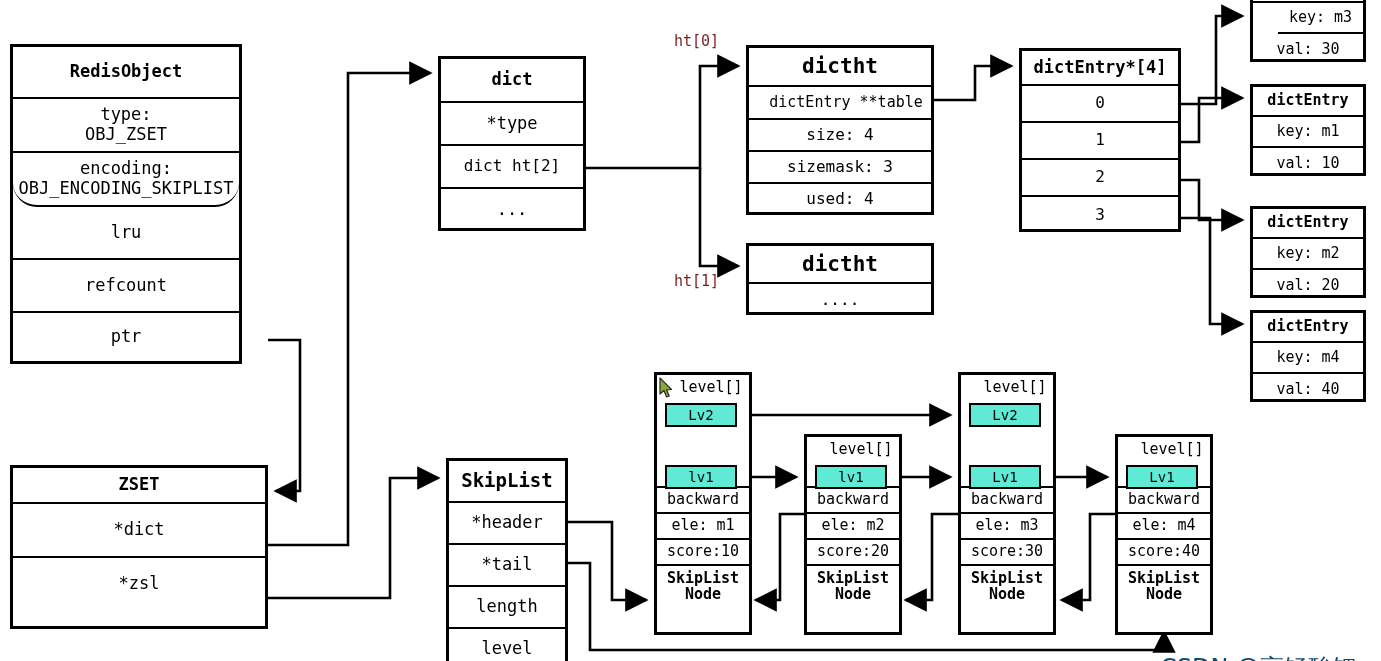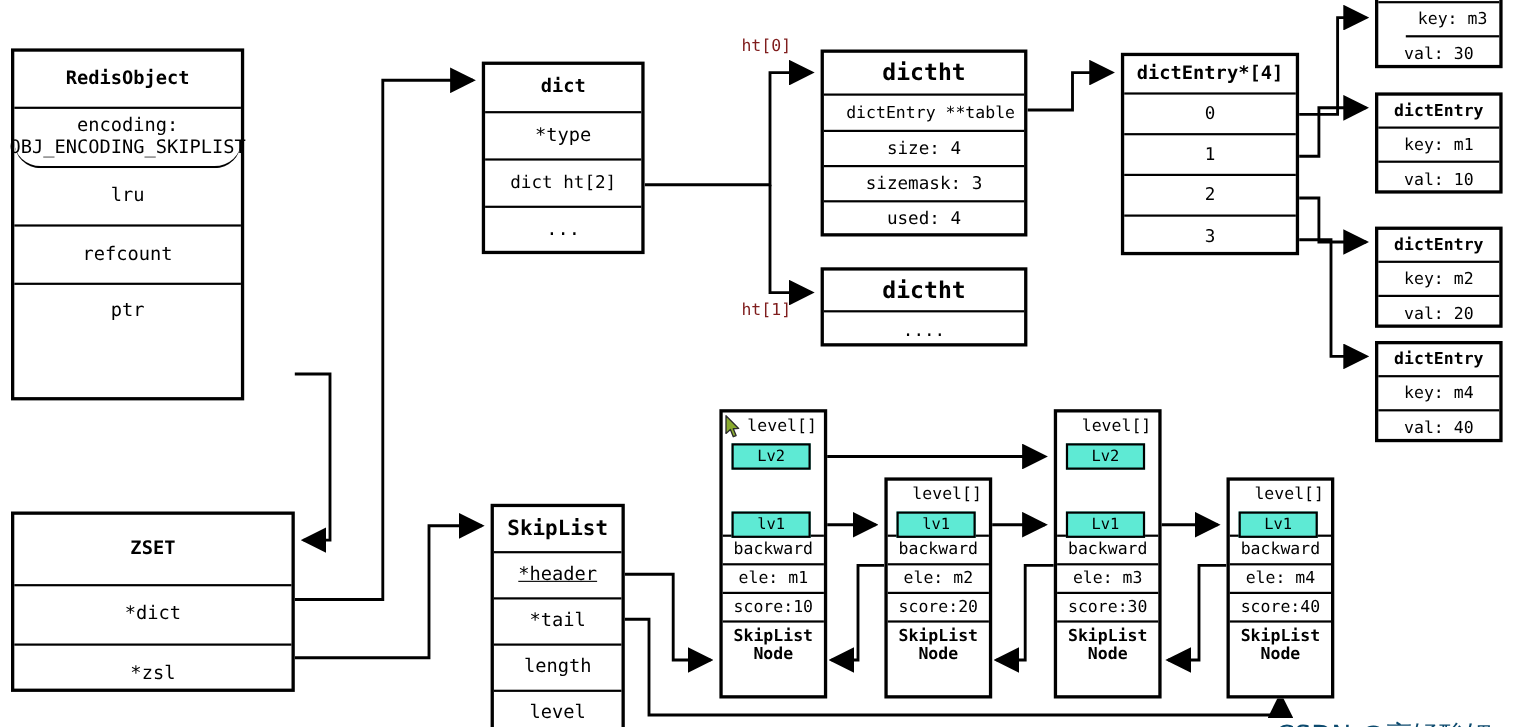--- a/index.html
+++ b/index.html
@@ -35,21 +35,21 @@
     display:flex;
     align-items:center;
     justify-content:center;
     text-align:center;
     white-space:pre-line;
     line-height:1.15;
   }
   .row:last-child{border-bottom:none;}
   .hdr{font-weight:bold;}
   
-  #redisobject{left:10px;top:44px;width:212px;height:320px;font-size:17px;}
+  #redisobject{left:10px;top:44px;width:232px;height:320px;font-size:17px;}
   #redisobject .row{height:auto;}
   
   #zset{left:10px;top:465px;width:258px;height:164px;font-size:17px;}
   
   #dictbox{left:438px;top:56px;width:148px;height:175px;font-size:17px;}
   
   #dictht0{left:746px;top:45px;width:188px;height:170px;font-size:16px;}
   
   #dictht1{left:746px;top:243px;width:188px;height:72px;font-size:16px;}
   
@@ -164,29 +164,31 @@
       <path d="M1048,477 L1107,477" marker-end="url(#ah)"></path>
 
       <path d="M804,514 L780,514 L780,600 L756,600" marker-end="url(#ah)"></path>
       <path d="M958,514 L932,514 L932,600 L906,600" marker-end="url(#ah)"></path>
       <path d="M1115,514 L1090,514 L1090,600 L1062,600" marker-end="url(#ah)"></path>
     </g>
   </svg>
 
   <div class="box" id="redisobject">
     <div class="row hdr" style="height:52px;">RedisObject</div>
+    <div class="row" style="height:54px;">type:
+OBJ_ZSET</div>
     <div class="row" style="height:54px;border-radius:24px;">encoding:
 OBJ_ENCODING_SKIPLIST</div>
     <div class="row" style="height:53px;">lru</div>
     <div class="row" style="height:53px;">refcount</div>
     <div class="row" style="height:48px;">ptr</div>
   </div>
 
   <div class="box" id="zset">
-    <div class="row hdr" style="height:65px;">ZSET</div>
+    <div class="row hdr" style="height:36px;">ZSET</div>
     <div class="row" style="height:54px;">*dict</div>
     <div class="row" style="height:52px;">*zsl</div>
   </div>
 
   <div class="box" id="dictbox">
     <div class="row hdr" style="height:44px;">dict</div>
     <div class="row" style="height:43px;">*type</div>
     <div class="row" style="height:43px;font-size:16px;">dict ht[2]</div>
     <div class="row" style="height:42px;">...</div>
   </div>
@@ -231,21 +233,21 @@
     <div class="row" style="height:31px;">val: 20</div>
   </div>
   <div class="box dentry" id="de3">
     <div class="row hdr" style="height:30px;">dictEntry</div>
     <div class="row" style="height:31px;">key: m4</div>
     <div class="row" style="height:31px;">val: 40</div>
   </div>
 
   <div class="box" id="skiplist">
     <div class="row hdr" style="height:42px;font-size:19px;">SkipList</div>
-    <div class="row" style="height:42px;text-decoration:underline;">*header</div>
+    <div class="row" style="height:42px;">*header</div>
     <div class="row" style="height:42px;">*tail</div>
     <div class="row" style="height:42px;">length</div>
     <div class="row" style="height:40px;">level</div>
   </div>
 
   <div class="box slnode" id="n1">
     <div class="lvlbox" style="height:113px;">
       <div class="lvlcap">level[]</div>
       <div class="lvchip" style="top:28px;">Lv2</div>
       <div class="lvchip" style="top:90px;">lv1</div>

